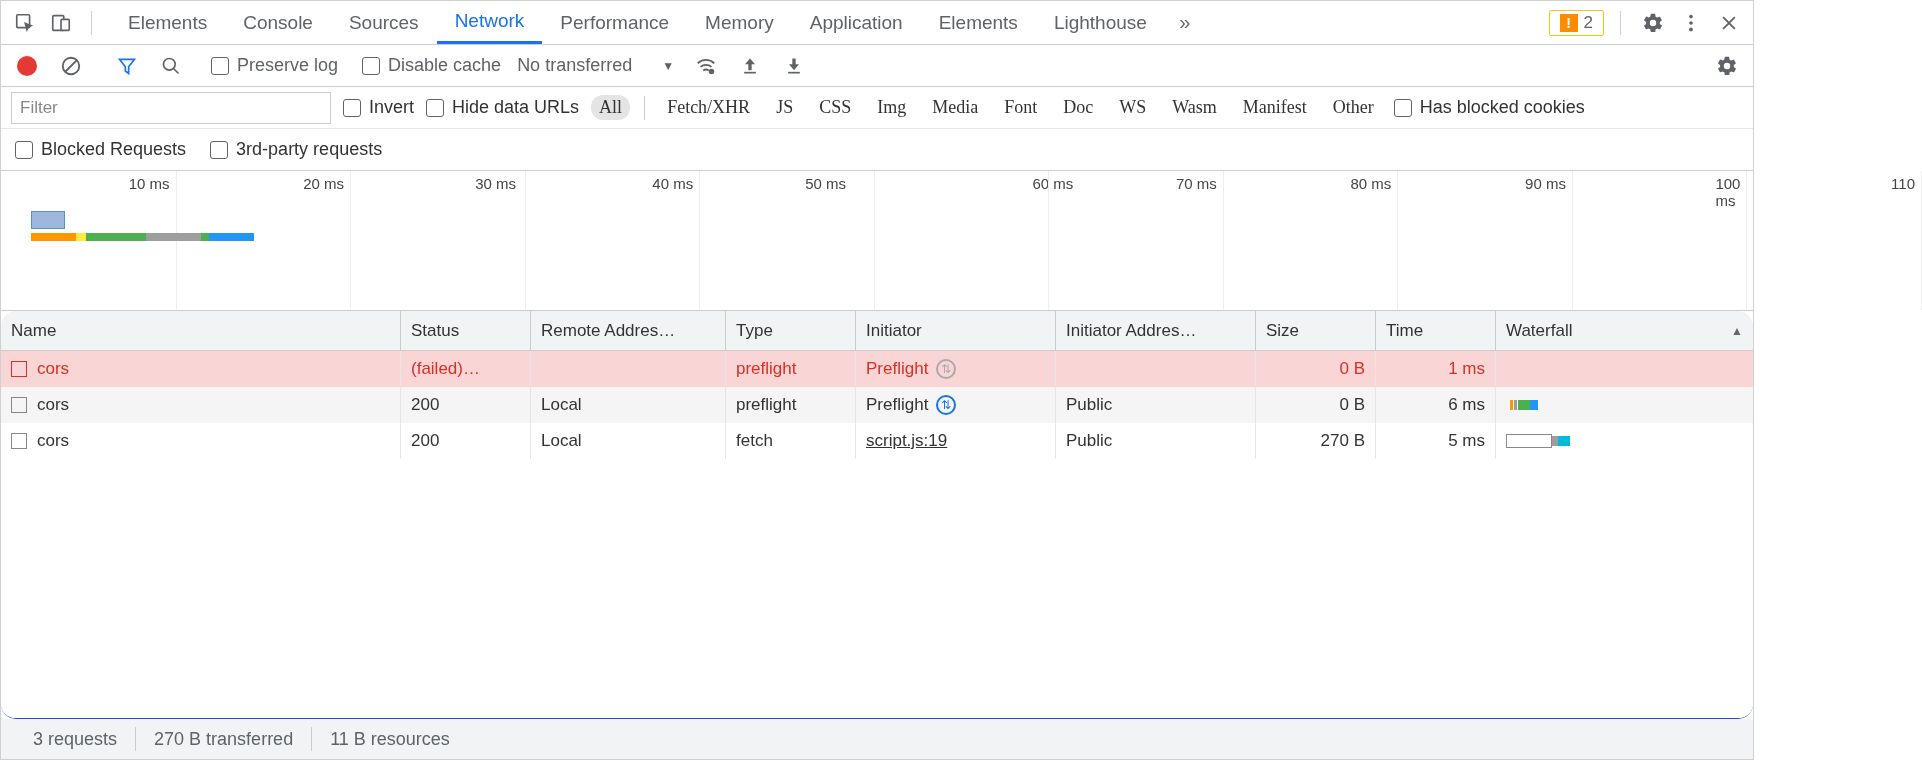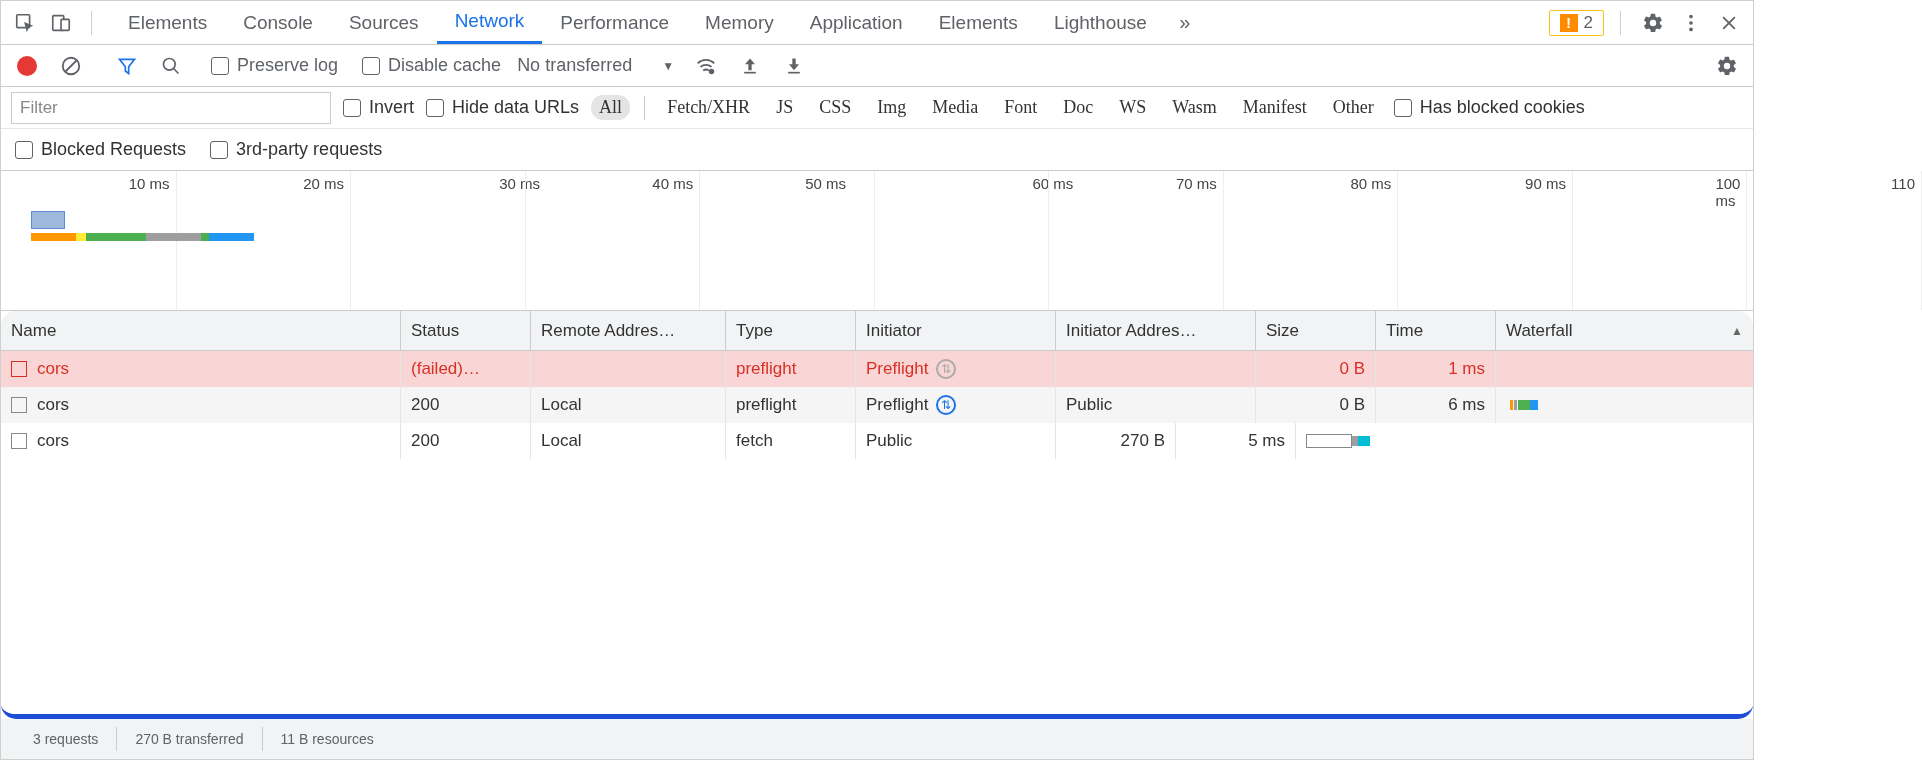--- a/index.html
+++ b/index.html
@@ -83,21 +83,21 @@
     background:#fff;
   }
   .overview-ticks { position:absolute; top:0; left:0; right:0; height:28px; }
   .ov-tick { position:absolute; top:4px; font-size:15px; color:#444; transform:translateX(-100%); padding-right:6px; }
   .ov-cols { position:absolute; top:0; left:0; right:0; bottom:0; }
   .ov-col { position:absolute; top:0; bottom:0; width:1px; background:#eee; }
   .ov-sel { position:absolute; left:30px; top:40px; width:34px; height:18px; border:1.5px solid #5a8ed8; background:#9db8da; }
   .ov-seg { position:absolute; height:8px; top:62px; }
 
   
-  .net-wrap { flex:1; display:flex; flex-direction:column; border-bottom:5px solid #1d4ed8; overflow:hidden;border-radius:15px; }
+  .net-wrap { flex:1; display:flex; flex-direction:column; border-bottom:1px solid #1d4ed8; overflow:hidden;border-radius:15px; }
   .net-head { display:flex; height:40px; border-bottom:1px solid #ccc; background:#f1f3f4; font-size:17px; color:#333; }
   .net-head .hcell { display:flex; align-items:center; padding:0 10px; border-right:1px solid #ccc; overflow:hidden; white-space:nowrap; text-overflow:ellipsis; }
   .net-head .hcell:last-child { border-right:none; }
   .net-body { flex:1; overflow:auto; background:#fff; }
   .net-row { display:flex; height:36px; font-size:17px; }
   .net-row:nth-child(odd) { background:#fff; }
   .net-row:nth-child(even) { background:#f5f5f5; }
   .net-row.failed { background:#f9d6d5; color:#d93025; }
   .net-row .cell { display:flex; align-items:center; padding:0 10px; border-right:1px solid #e5e5e5; overflow:hidden; white-space:nowrap; text-overflow:ellipsis; }
   .net-row .cell:last-child { border-right:none; }
@@ -119,21 +119,21 @@
   .c-init { width:200px; }
   .c-initaddr { width:200px; }
   .c-size { width:120px; }
   .c-time { width:120px; }
   .c-waterfall { flex:1; position:relative; }
   .sort-arrow { position:absolute; right:10px; color:#666; font-size:12px; }
 
   
   .status-bar {
     height:40px; display:flex; align-items:center; gap:0;
-    background:#f1f3f4; font-size:14px; color:#5f6368;
+    background:#f1f3f4; font-size:18px; color:#5f6368;
     padding:0 14px;
   }
   .status-item { padding:0 18px; }
   .status-sep { width:1px; height:24px; background:#ccc; }
 </style>
 </head>
 <body>
 
 <div class="root">
 
@@ -296,21 +296,21 @@
     <label class="chk">
       <span class="box fake-checkbox"></span>
       <span>3rd-party requests</span>
     </label>
   </div>
 
   <div class="overview">
     <div class="overview-ticks" id="ov-ticks">
         <div class="ov-tick" style="left: 174.545px;">10 ms</div>
         <div class="ov-tick" style="left: 349.091px;">20 ms</div>
-        <div class="ov-tick" style="left: 545px;">30 ms</div>
+        <div class="ov-tick" style="left: 521px;">30 ms</div>
         <div class="ov-tick" style="left: 698.182px;">40 ms</div>
         <div class="ov-tick" style="left: 851px;">50 ms</div>
         <div class="ov-tick" style="left: 1047.27px; margin-left: 31px;">60 ms</div>
         <div class="ov-tick" style="left: 1221.82px;">70 ms</div>
         <div class="ov-tick" style="left: 1396.36px;">80 ms</div>
         <div class="ov-tick" style="left: 1570.91px;">90 ms</div>
         <div class="ov-tick" style="left: 1745.45px;">100 ms</div>
         <div class="ov-tick" style="left: 1920px;">110</div>
       </div>
     <div class="ov-cols" id="ov-cols">
@@ -396,20 +396,23 @@
           </div>
         </div>
         <div class="net-row">
           <div class="cell c-name">
             <span class="file-ico"></span>
             <span>cors</span>
           </div>
           <div class="cell c-status">200</div>
           <div class="cell c-remote">Local</div>
           <div class="cell c-type">fetch</div>
+          <div class="cell c-init">
+            <span class="link">script.js:19</span>
+          </div>
           <div class="cell c-initaddr">Public</div>
           <div class="cell c-size num">270 B</div>
           <div class="cell c-time num">5 ms</div>
           <div class="cell c-waterfall">
             <div class="wf-bar">
               <div class="wf-outline" style="left: 0px; width: 46px;"></div>
               <div class="wf-seg" style="left: 46px; width: 6px; background: rgb(158, 158, 158);"></div>
               <div class="wf-seg" style="left: 52px; width: 12px; background: rgb(0, 188, 212);"></div>
             </div>
           </div>

